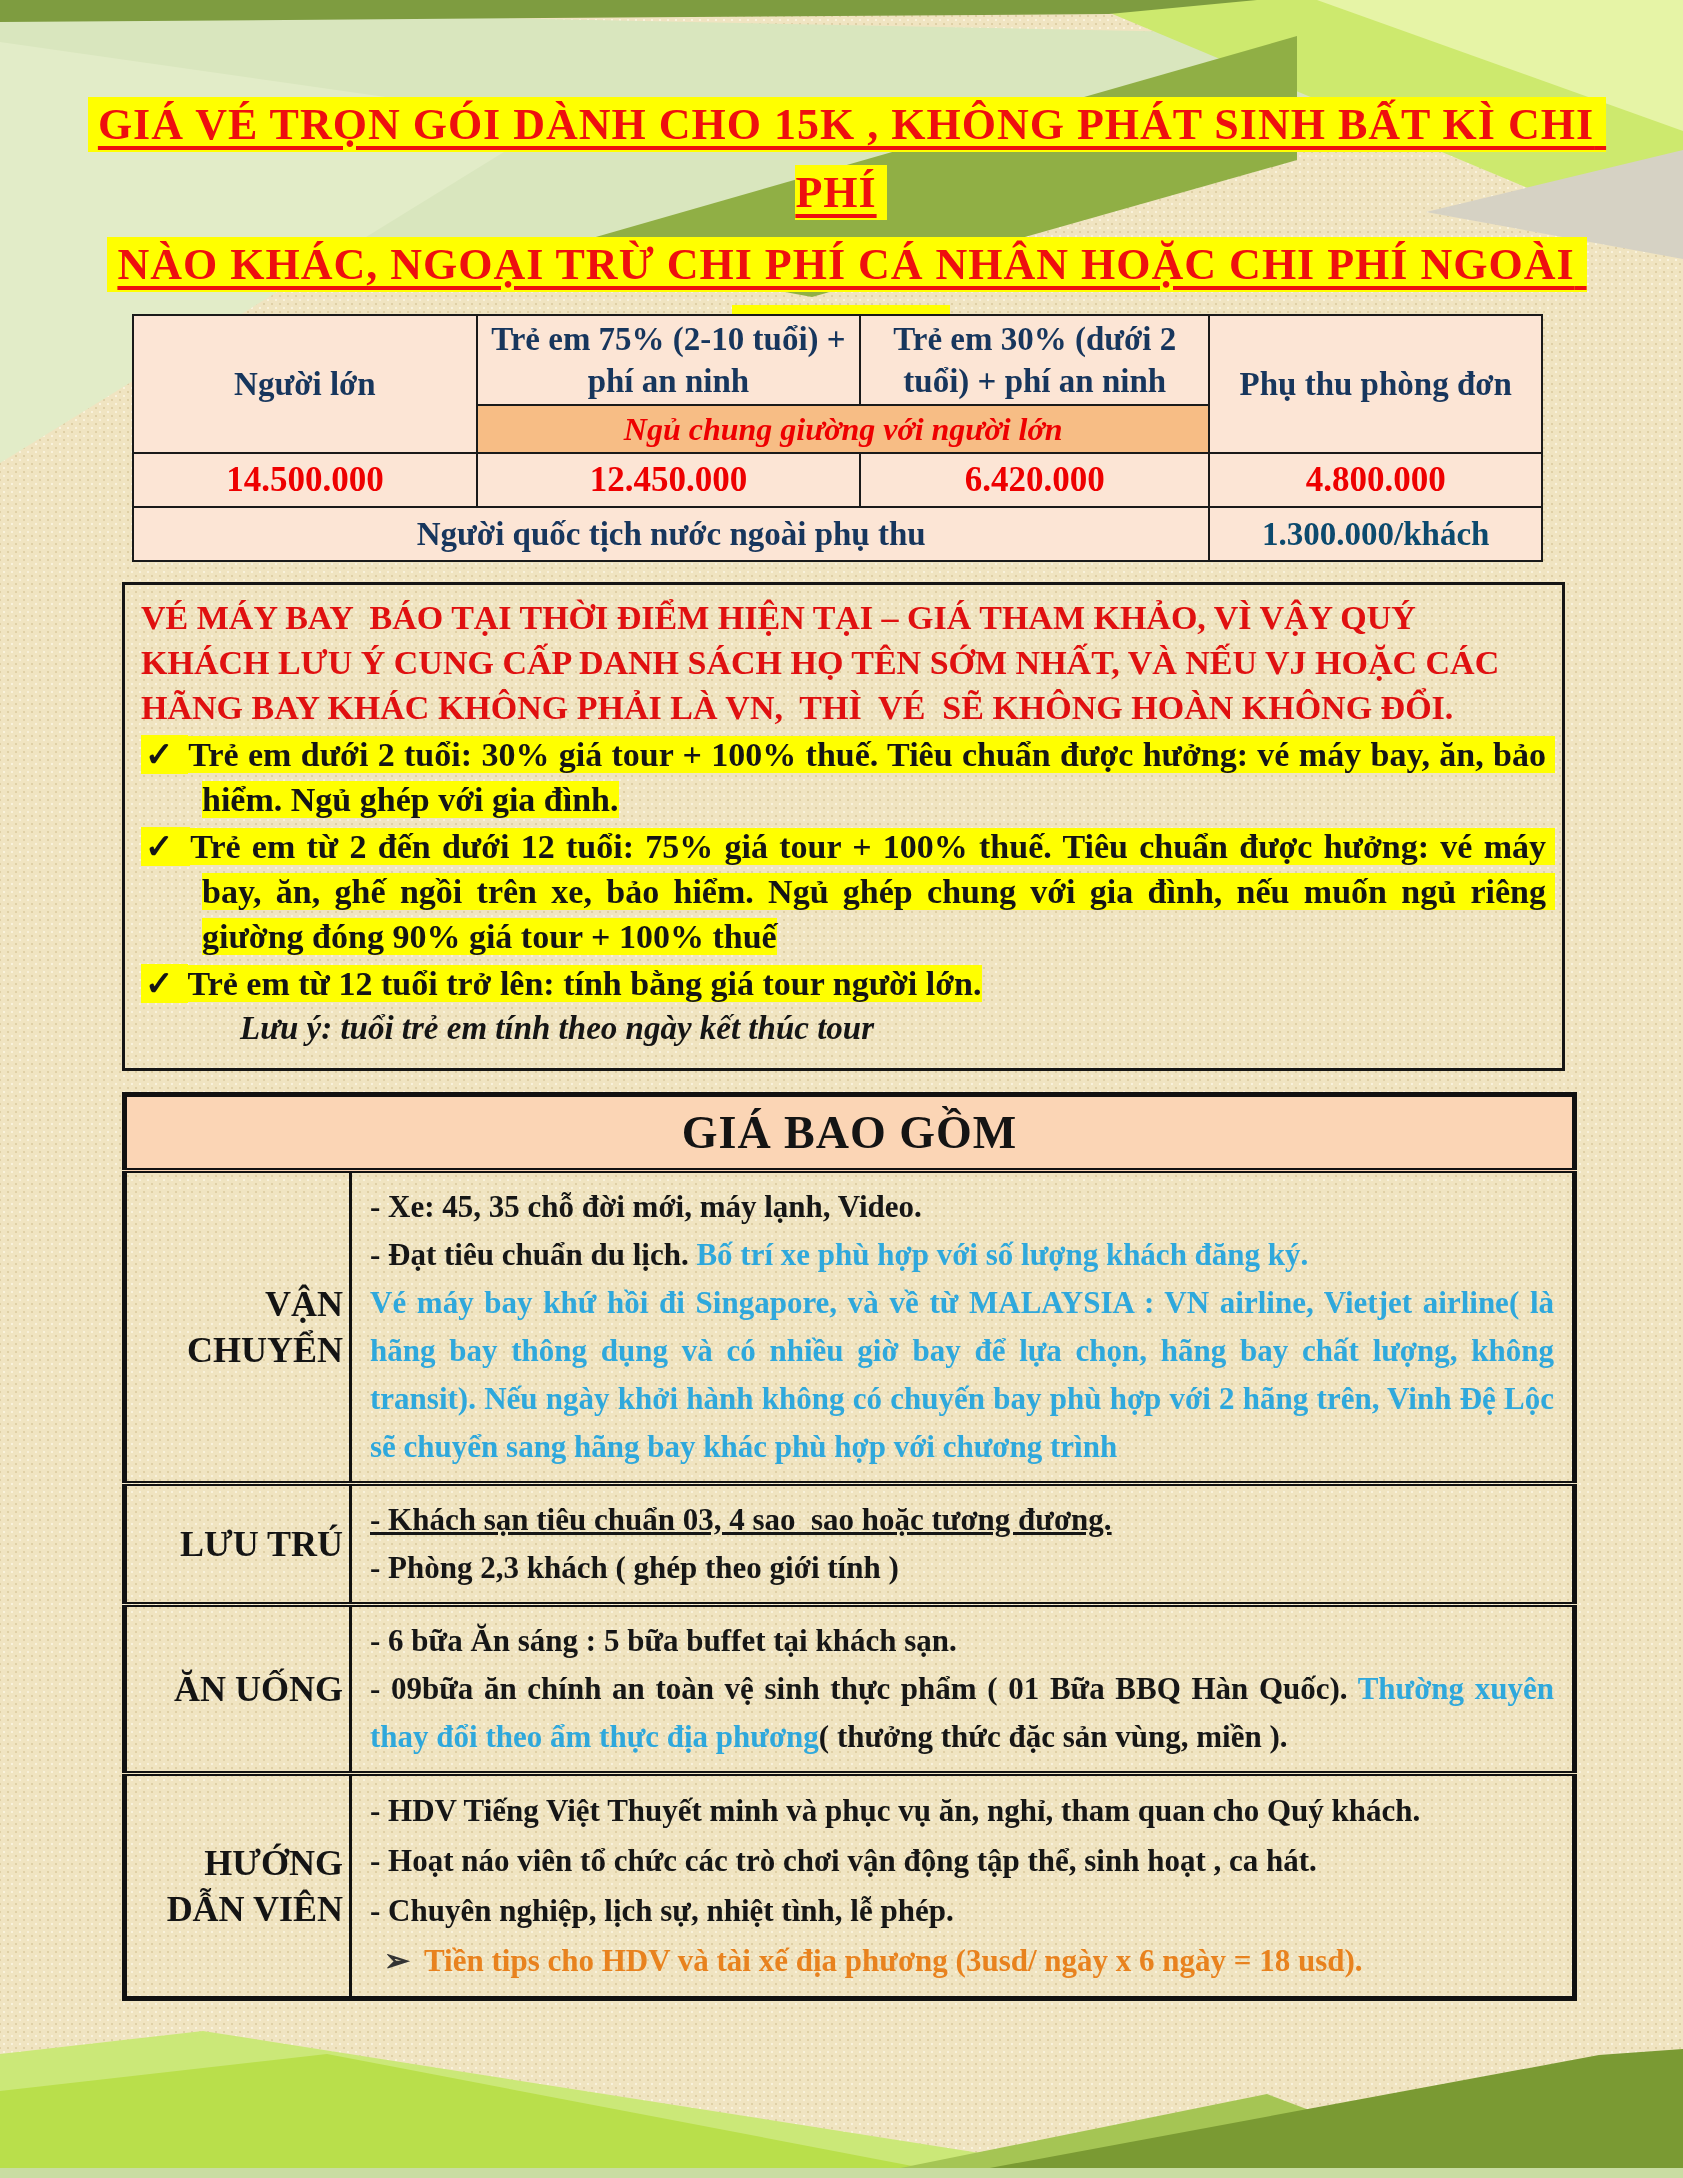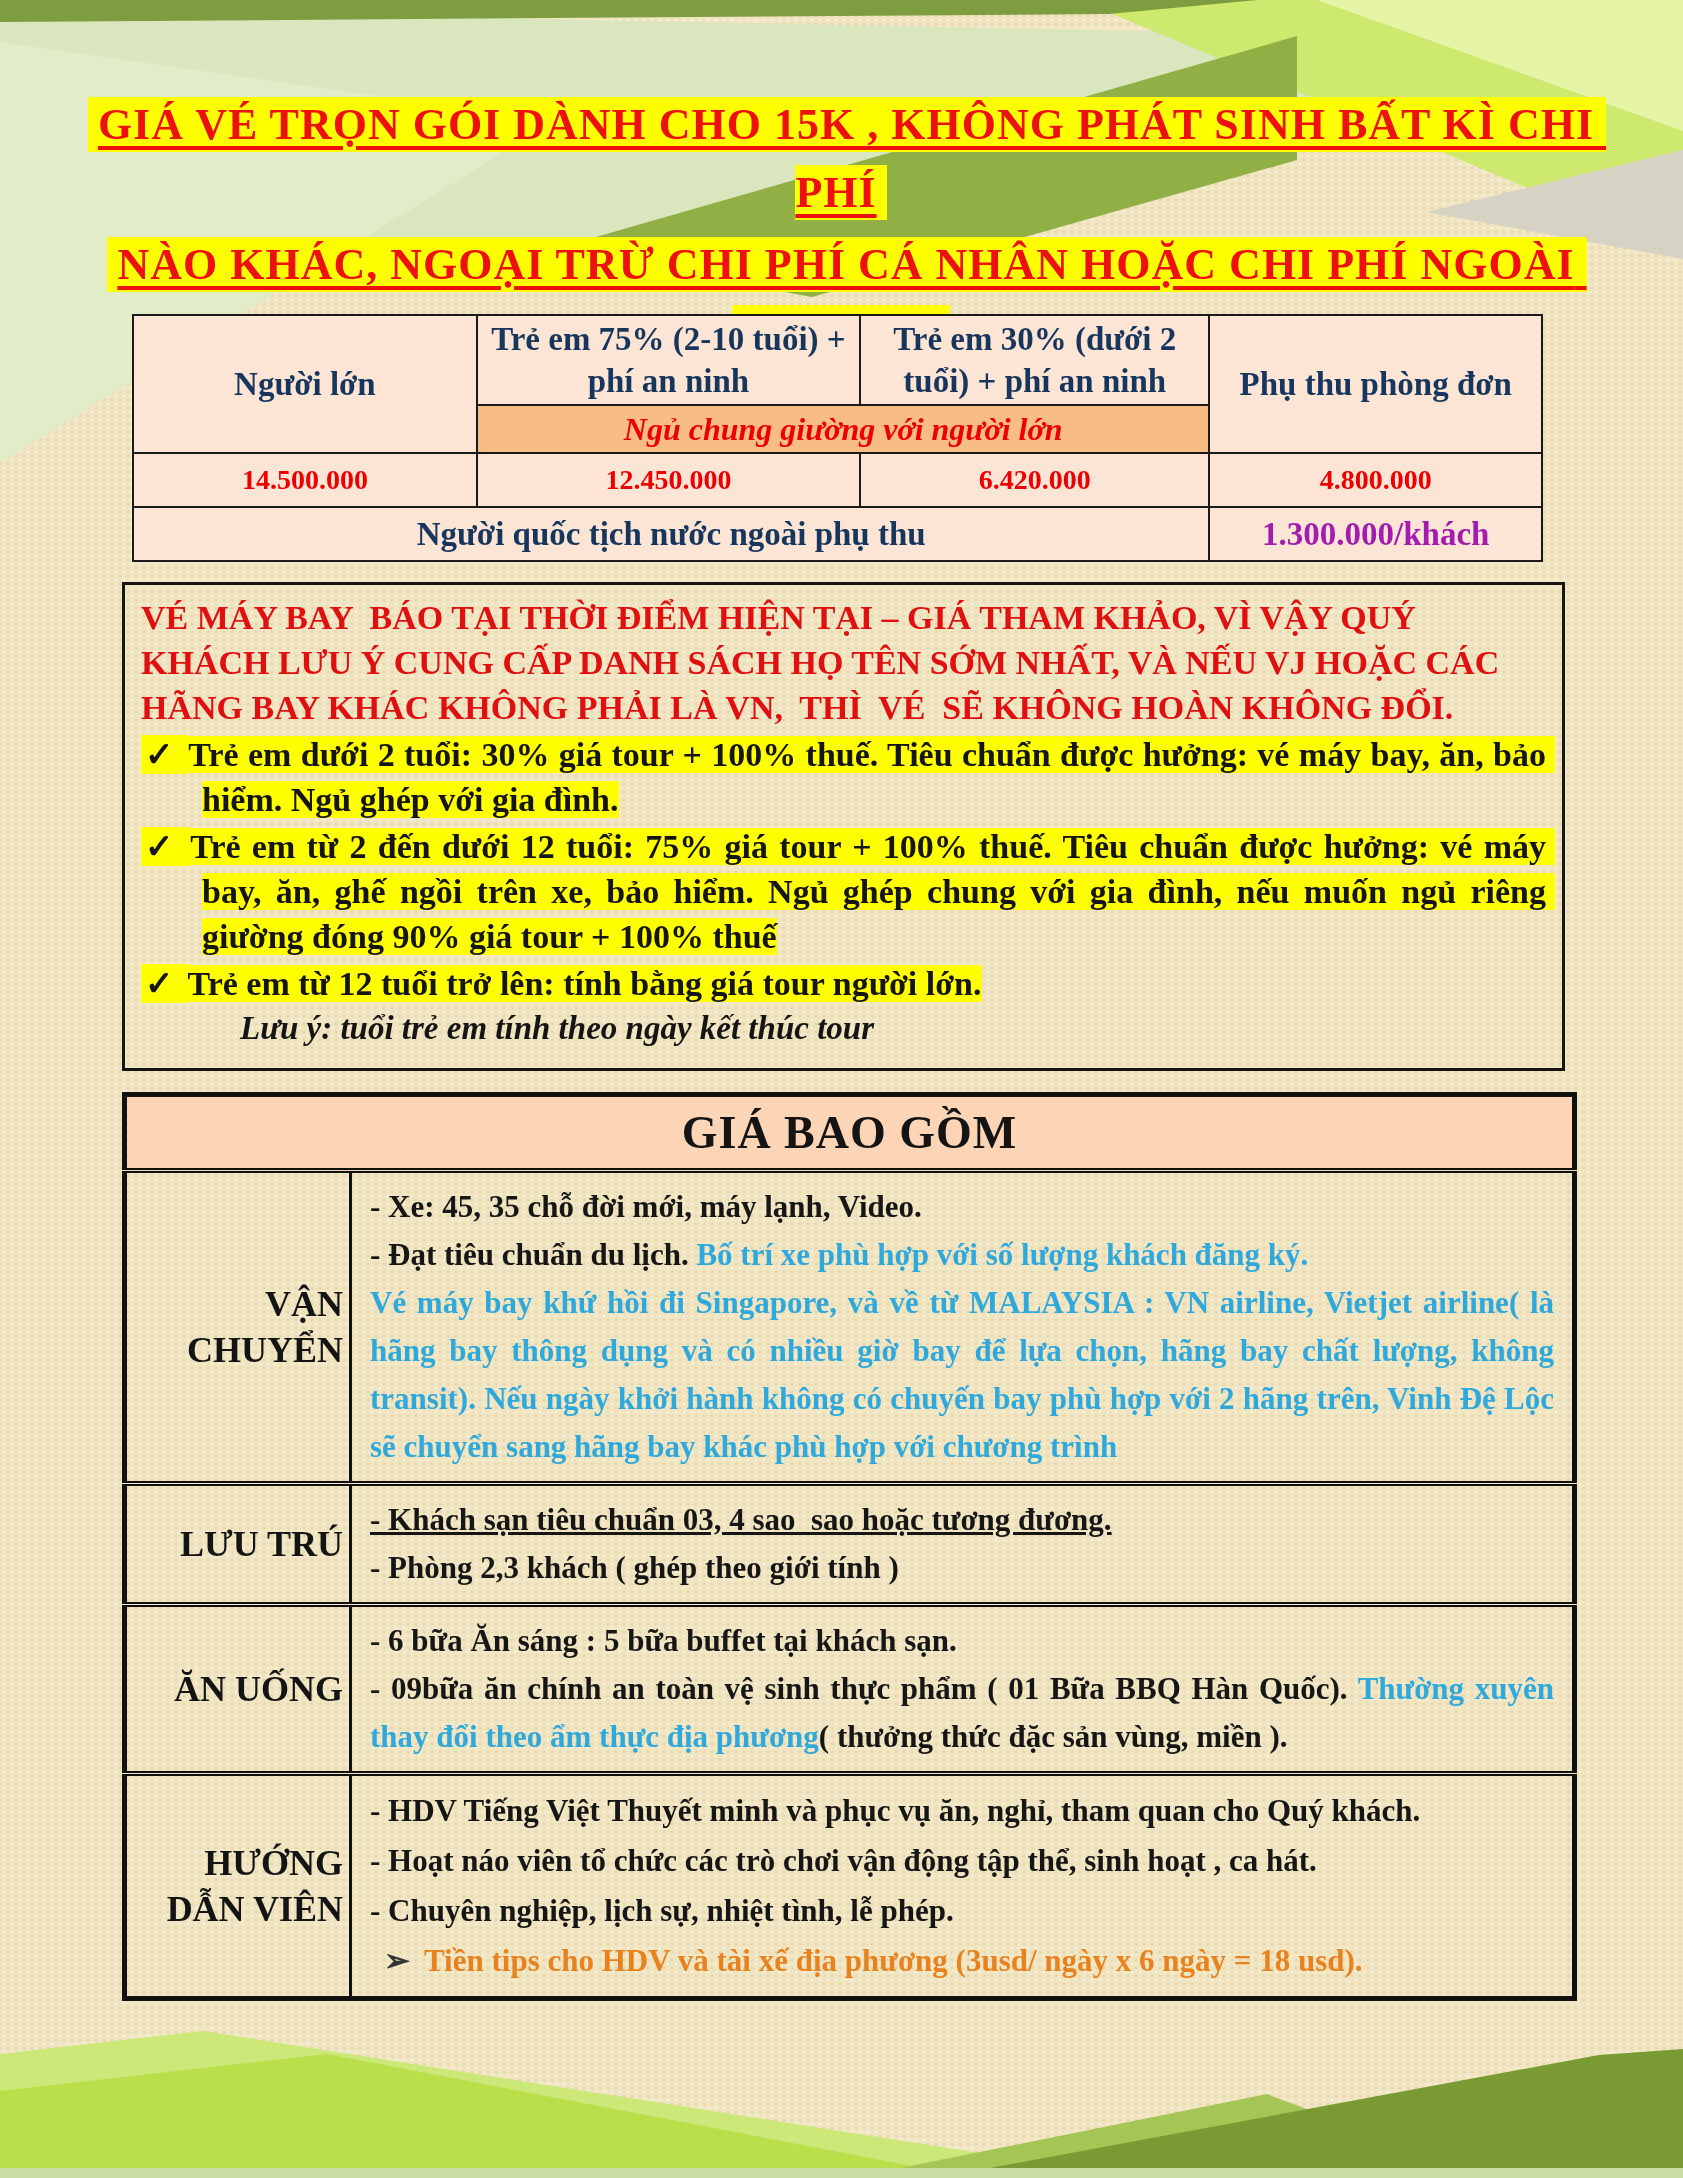--- a/index.html
+++ b/index.html
@@ -55,23 +55,23 @@
 
   
   table{border-collapse:collapse;}
   .price-table{position:absolute;top:314px;left:132px;width:1411px;}
   .price-table th,.price-table td{
     border:2.5px solid #1a1a1a;background:#FCE5D5;text-align:center;vertical-align:middle;
     padding:2px 10px;
   }
   .price-table th{color:#17365D;font-size:33px;line-height:42px;}
   .price-table .shared td{background:#F7BD85;color:#EE0000;font-style:italic;font-size:32px;height:42px;}
-  .price-table .prices td{color:#EE0000;font-size:28px;height:48px;}
+  .price-table .prices td{color:#EE0000;font-size:35px;height:48px;}
   .price-table .foreign .flabel{color:#17365D;font-size:33px;height:48px;}
-  .price-table .foreign .fprice{color:#a21caf;font-size:33px;}
+  .price-table .foreign .fprice{color:#0c4a6e;font-size:33px;}
   .c1{width:24.4%;} .c2{width:27.2%;} .c3{width:24.8%;} .c4{width:23.6%;}
 
   
   .notes-box{position:absolute;top:582px;left:122px;width:1443px;height:489px;
     box-sizing:border-box;border:3px solid #151515;padding:10px 16px 0 16px;}
   .warn{color:#E01010;font-size:34px;line-height:45px;white-space:pre-wrap;}
   .child-head{display:inline-block;background:#00FFFF;color:#101418;font-size:34px;
     padding:1px 8px 1px 2px;margin:7px 0 5px 0;}
   .bullet{font-size:34px;line-height:45px;color:#151515;margin:2px 0;
     padding-left:61px;text-indent:-61px;text-align:justify;}

